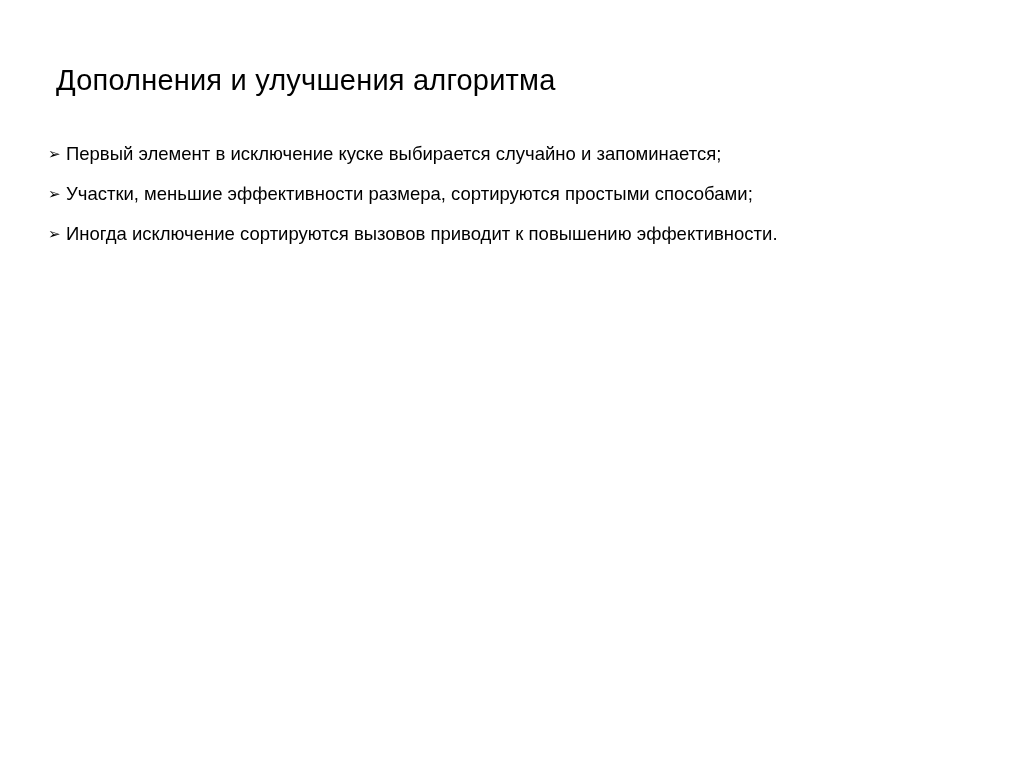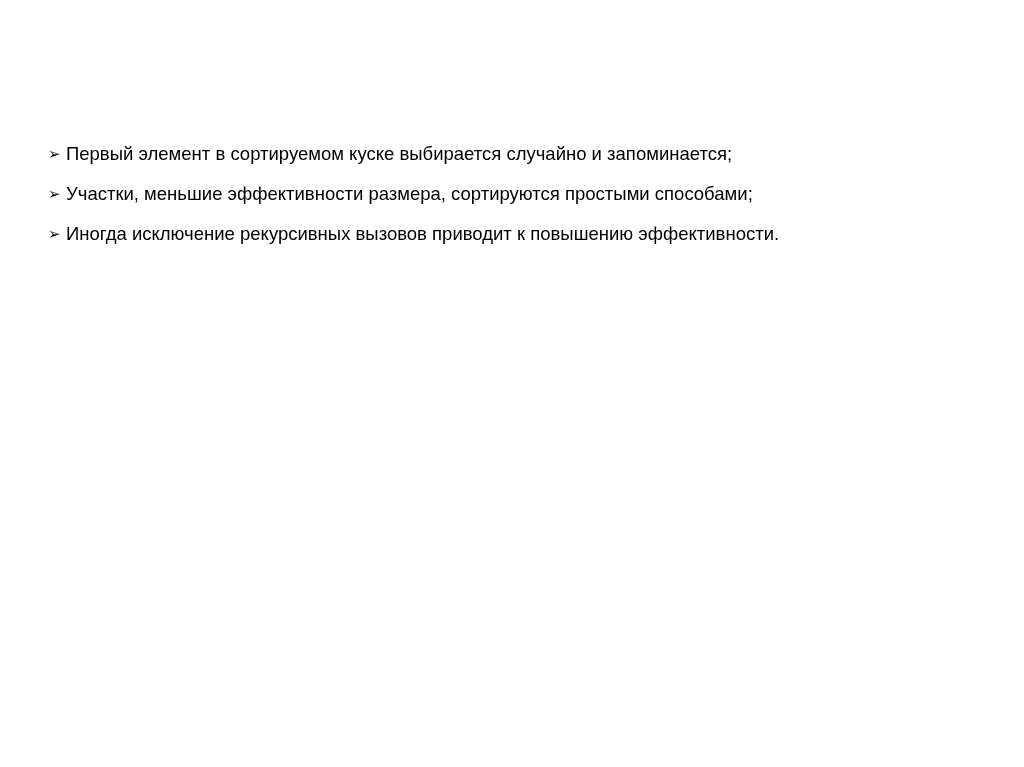--- a/index.html
+++ b/index.html
@@ -59,29 +59,30 @@
   .bullet-text {
     flex: 1 1 auto;
     white-space: pre-wrap;
   }
 </style>
 </head>
 <body>
 
 <div class="slide">
 
+  <div class="slide-title">Дополнения и улучшения алгоритма</div>
 
   <ul class="bullet-list">
     <li class="bullet-item">
       <span class="bullet-marker">➢</span>
-      <span class="bullet-text">Первый элемент в сортируемом куске выбирается случайно и запоминается;</span>
+      <span class="bullet-text">Первый элемент в исключение куске выбирается случайно и запоминается;</span>
     </li>
     <li class="bullet-item">
       <span class="bullet-marker">➢</span>
       <span class="bullet-text">Участки, меньшие эффективности размера, сортируются простыми способами;</span>
     </li>
     <li class="bullet-item">
       <span class="bullet-marker">➢</span>
-      <span class="bullet-text">Иногда исключение рекурсивных вызовов приводит к повышению эффективности.</span>
+      <span class="bullet-text">Иногда исключение сортируются вызовов приводит к повышению эффективности.</span>
     </li>
   </ul>
 
 </div>
 
 </body></html>

